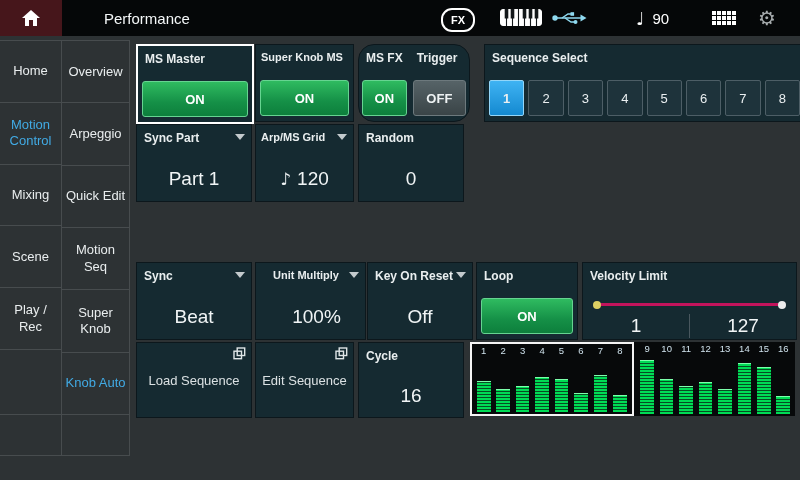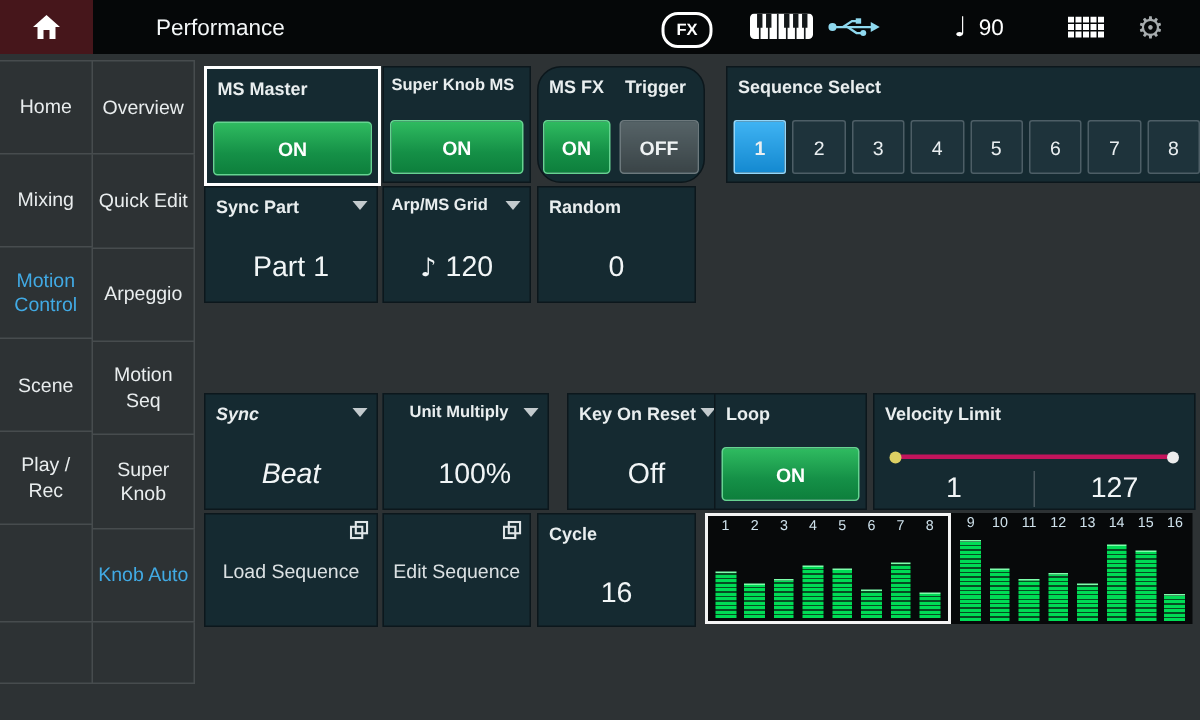--- a/index.html
+++ b/index.html
@@ -145,31 +145,31 @@
             <rect x="15" y="10" width="4" height="4"></rect>
             <rect x="20" y="10" width="4" height="4"></rect>
       </g>
         </svg>
     </div>
     <div class="gear">⚙</div>
   </div>
 
   <div class="nav" id="nav-main">
       <div class="side-cell">Home</div>
+      <div class="side-cell active">Motion Control</div>
       <div class="side-cell">Mixing</div>
-      <div class="side-cell active">Motion Control</div>
       <div class="side-cell">Scene</div>
       <div class="side-cell">Play / Rec</div>
       <div class="side-cell filler" style="flex: 0 0 60px;"></div>
       <div class="side-cell filler" style="flex: 0 0 36px;"></div>
     </div>
   <div class="nav" id="nav-sub">
       <div class="side-cell">Overview</div>
+      <div class="side-cell">Arpeggio</div>
       <div class="side-cell">Quick Edit</div>
-      <div class="side-cell">Arpeggio</div>
       <div class="side-cell">Motion Seq</div>
       <div class="side-cell">Super Knob</div>
       <div class="side-cell active">Knob Auto</div>
       <div class="side-cell filler" style="flex: 0 0 36px;"></div>
     </div>
 
   <div class="panel focused" style="left:136px;top:44px;width:114px;height:76px;">
     <div class="plabel"><span>MS Master</span></div>
     <button class="tbtn btn-on">ON</button>
   </div>
@@ -215,31 +215,31 @@
       <span class="note">♪</span>
       <span>120</span>
     </div>
   </div>
 
   <div class="panel" style="left:358px;top:124px;width:104px;height:76px;">
     <div class="plabel"><span>Random</span></div>
     <div class="pvalue">0</div>
   </div>
 
-  <div class="panel" style="left:136px;top:262px;width:114px;height:76px;font-style:italic;">
+  <div class="panel" style="left:136px;top:262px;width:114px;height:76px;">
     <div class="plabel"><span>Sync</span><span class="dd"></span></div>
     <div class="pvalue">Beat</div>
   </div>
 
   <div class="panel" style="left:255px;top:262px;width:97px;height:76px;padding-left:12px;">
     <div class="plabel tight"><span>Unit Multiply</span><span class="dd"></span></div>
     <div class="pvalue">100%</div>
   </div>
 
-  <div class="panel" style="left:378px;top:262px;width:104px;height:76px;">
+  <div class="panel" style="left:367px;top:262px;width:104px;height:76px;">
     <div class="plabel"><span>Key On Reset</span><span class="dd"></span></div>
     <div class="pvalue">Off</div>
   </div>
 
   <div class="panel" style="left:476px;top:262px;width:100px;height:76px;">
     <div class="plabel"><span>Loop</span></div>
     <button class="tbtn btn-on">ON</button>
   </div>
 
   <div class="panel" style="left:582px;top:262px;width:213px;height:76px;">

